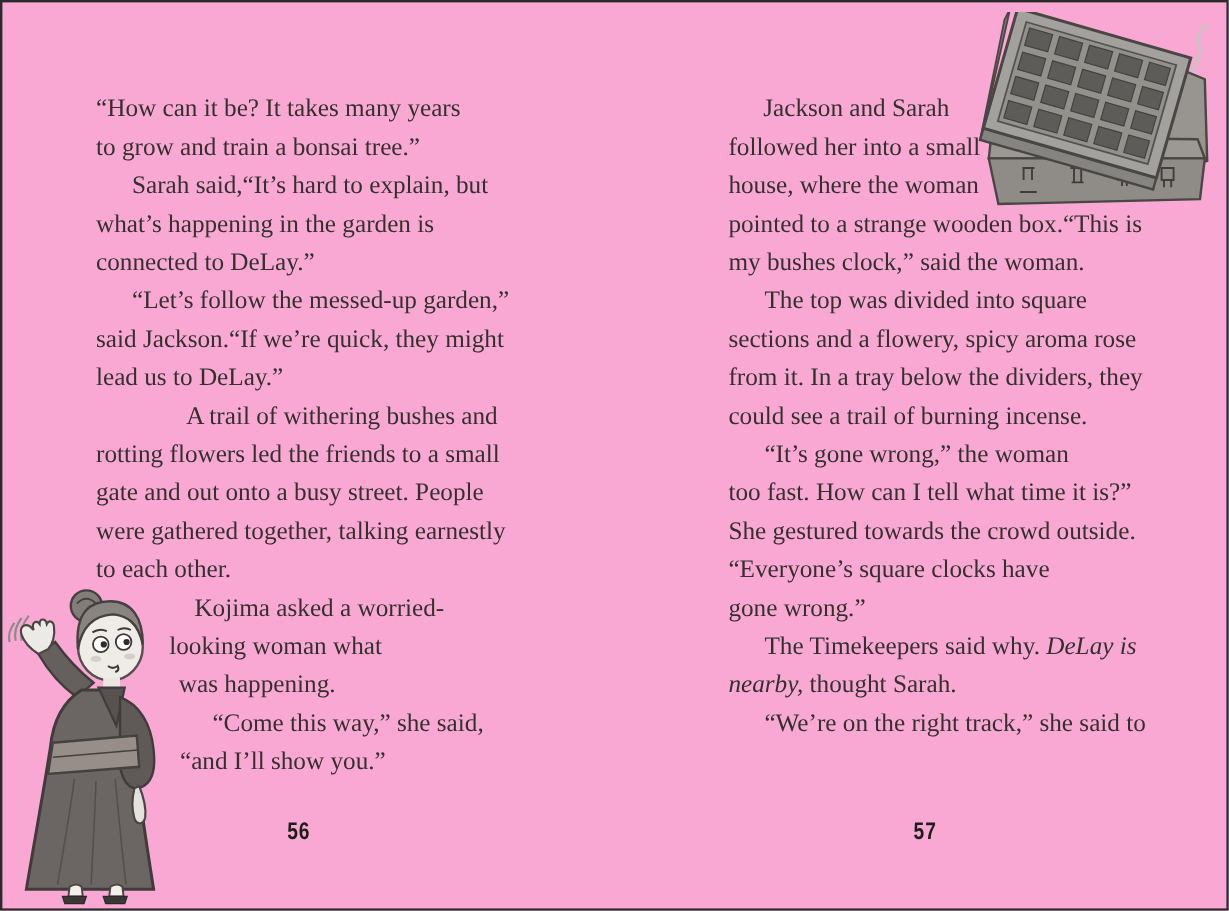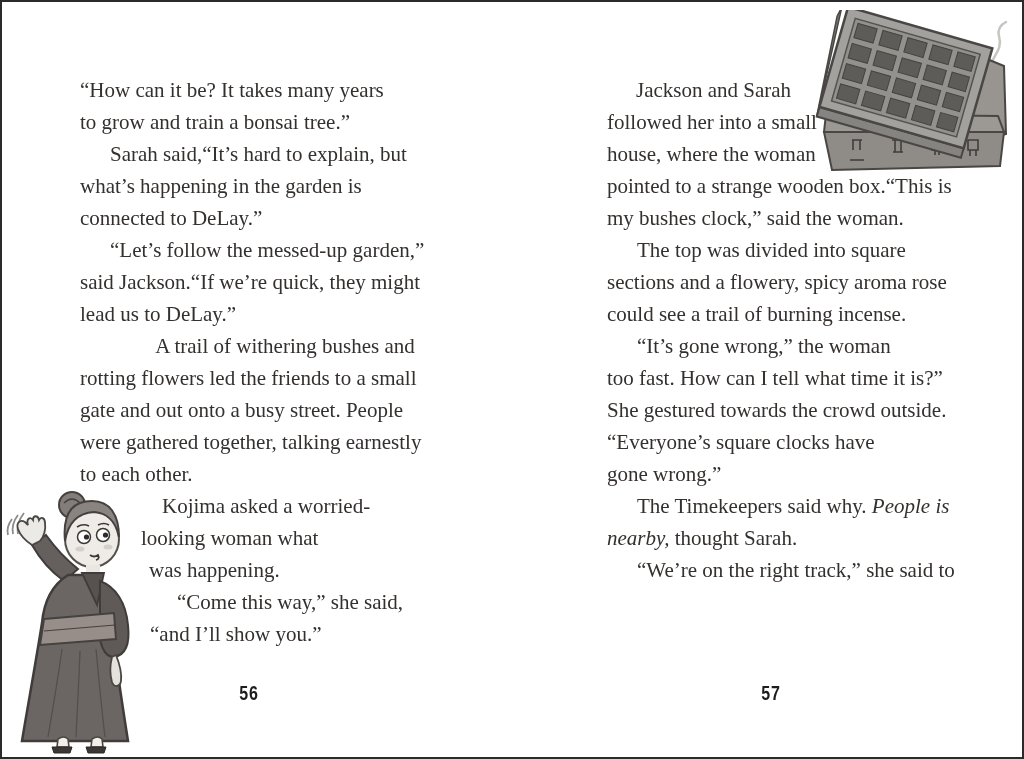--- a/index.html
+++ b/index.html
@@ -1,19 +1,19 @@
 <!DOCTYPE html>
 <html><head>
 <meta charset="utf-8">
 <style>
   html,body{margin:0;padding:0;background:#e9e9e9;}
   .spread{
     position:relative;
     width:1024px;height:759px;
-    background:#ffffff;
+    background:#f9a8d4;
     border:2px solid #2b2b2b;
     box-sizing:border-box;
     font-family:"Liberation Serif","DejaVu Serif",serif;
     color:#33302e;
     overflow:hidden;
   }
   .page-text{position:absolute;top:72px;}
   .page-text.left{left:78px;width:380px;}
   .page-text.right{left:605px;width:365px;}
   .line{height:32px;line-height:32px;font-size:21px;white-space:nowrap;}
@@ -58,27 +58,28 @@
     </div>
 
   <div class="page-text right" id="right-lines">
       <div class="line" style="padding-left: 29px;"><span>Jackson and Sarah</span></div>
       <div class="line" style="padding-left: 0px;"><span>followed her into a small</span></div>
       <div class="line" style="padding-left: 0px;"><span>house, where the woman</span></div>
       <div class="line" style="padding-left: 0px;"><span>pointed to a strange wooden box.“This is</span></div>
       <div class="line" style="padding-left: 0px;"><span>my bushes clock,” said the woman.</span></div>
       <div class="line" style="padding-left: 30px;"><span>The top was divided into square</span></div>
       <div class="line" style="padding-left: 0px;"><span>sections and a flowery, spicy aroma rose</span></div>
+      <div class="line" style="padding-left: 0px;"><span>from it. In a tray below the dividers, they</span></div>
       <div class="line" style="padding-left: 0px;"><span>could see a trail of burning incense.</span></div>
       <div class="line" style="padding-left: 30px;"><span>“It’s gone wrong,” the woman</span></div>
       <div class="line" style="padding-left: 0px;"><span>too fast. How can I tell what time it is?”</span></div>
       <div class="line" style="padding-left: 0px;"><span>She gestured towards the crowd outside.</span></div>
       <div class="line" style="padding-left: 0px;"><span>“Everyone’s square clocks have</span></div>
       <div class="line" style="padding-left: 0px;"><span>gone wrong.”</span></div>
-      <div class="line" style="padding-left: 30px;"><span>The Timekeepers said why. </span><span class="it">People is</span></div>
+      <div class="line" style="padding-left: 30px;"><span>The Timekeepers said why. </span><span class="it">DeLay is</span></div>
       <div class="line" style="padding-left: 0px;"><span class="it">nearby,</span><span> thought Sarah.</span></div>
       <div class="line" style="padding-left: 30px;"><span>“We’re on the right track,” she said to</span></div>
     </div>
 
   <div class="pagenum p56">56</div>
   <div class="pagenum p57">57</div>
 
   <div class="illus clock">
     <svg viewBox="0 0 210 174">
 

